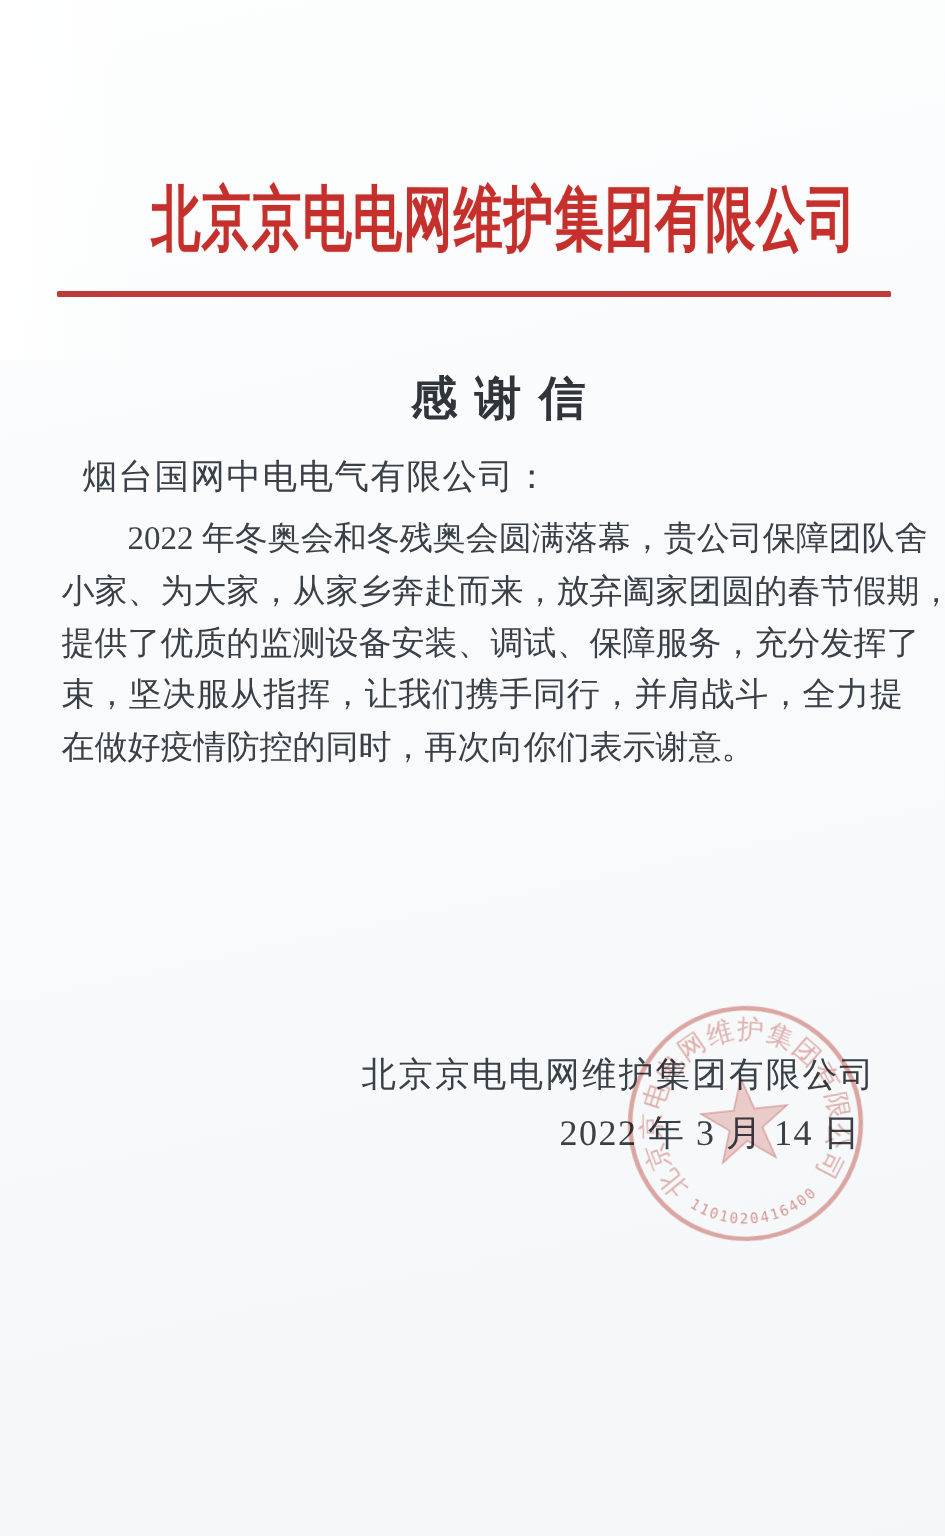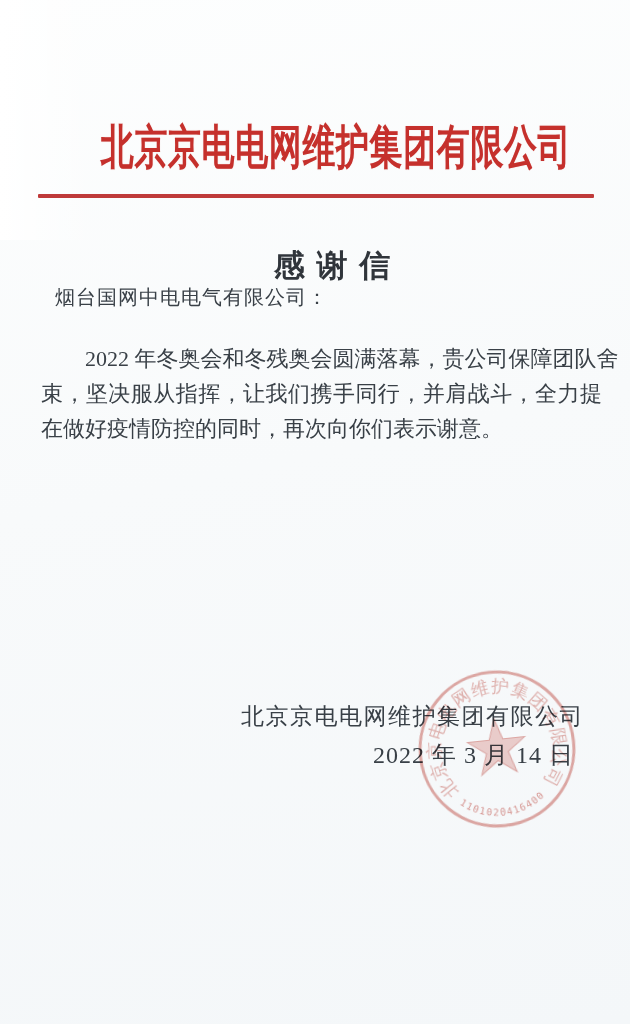--- a/index.html
+++ b/index.html
@@ -63,23 +63,23 @@
     text-align: center;
     font-size: 31px;
     font-weight: 700;
     letter-spacing: 2px;
     color: #30353b;
     transform: translateX(18px);
     white-space: pre;
   }
   .salutation {
     position: absolute;
-    top: 284px;
+    top: 302px;
     left: 55px;
-    font-size: 20px;
+    font-size: 23px;
     letter-spacing: 1px;
     color: #394047;
   }
   .letter-body {
     position: absolute;
     top: 342px;
     left: 41px;
     right: 28px;
     font-size: 22px;
     line-height: 34.8px;
@@ -146,20 +146,22 @@
   </div>
 
   <div class="red-rule"></div>
 
   <h1 class="letter-title">感 谢 信</h1>
 
   <div class="salutation">烟台国网中电电气有限公司：</div>
 
   <div class="letter-body">
     <div class="body-line indent">2022 年冬奥会和冬残奥会圆满落幕，贵公司保障团队舍</div>
+    <div class="body-line">小家、为大家，从家乡奔赴而来，放弃阖家团圆的春节假期，</div>
+    <div class="body-line">提供了优质的监测设备安装、调试、保障服务，充分发挥了</div>
     <div class="body-line">束，坚决服从指挥，让我们携手同行，并肩战斗，全力提</div>
     <div class="body-line last">在做好疫情防控的同时，再次向你们表示谢意。</div>
   </div>
 
   <div class="signature">北京京电电网维护集团有限公司</div>
   <div class="sign-date">2022 年 3 月 14 日</div>
 
   <svg class="seal" viewBox="0 0 170 170" xmlns="http://www.w3.org/2000/svg">
     <circle cx="85" cy="85" r="76" fill="none" stroke="#cf6b62" stroke-width="3" opacity="0.7"></circle>
     <path id="sealTopArc" d="M 45.4,124.6 A 56,56 0 1 1 124.6,124.6" fill="none"></path>

